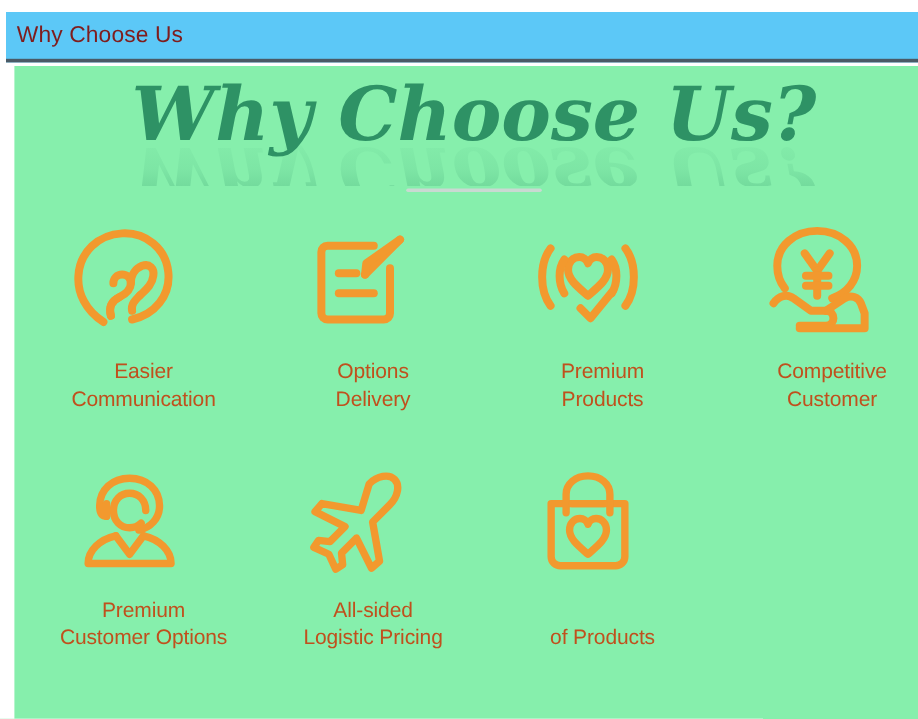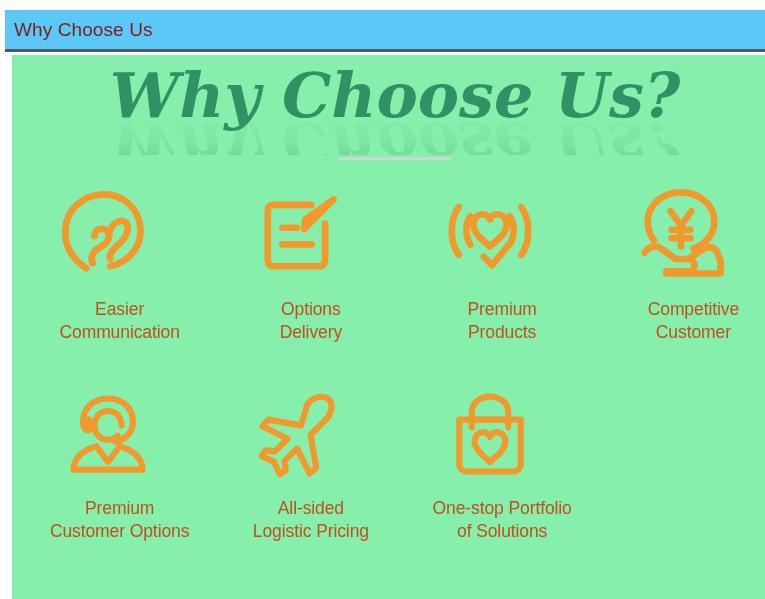--- a/index.html
+++ b/index.html
@@ -236,17 +236,17 @@
     <div class="feature row2">
       <div class="feature-icon">
         <svg viewBox="0 0 100 100" fill="none" stroke="#F2992E" stroke-width="6.4" stroke-linecap="round" stroke-linejoin="round">
           <path d="M18 34 H82 V80 C82 85 78 88 74 88 H26 C22 88 18 85 18 80 Z"></path>
           <path d="M31 42 V26 C31 17 39 10 50 10 C61 10 69 17 69 26 V42"></path>
           <path d="M36 34 H64"></path>
           <path d="M50 78 C42 71 34 65 34 57 C34 51 38 47 43 47 C46 47 49 49 50 52
                    C51 49 54 47 57 47 C62 47 66 51 66 57 C66 65 58 71 50 78 Z"></path>
         </svg>
       </div>
-      <div class="feature-label"><span>One-stop Portfolio</span><br><span>of Solutions</span></div>
+      <div class="feature-label"><br><span>of Products</span></div>
     </div>
 
   </div>
 </div>
 
 </body></html>

